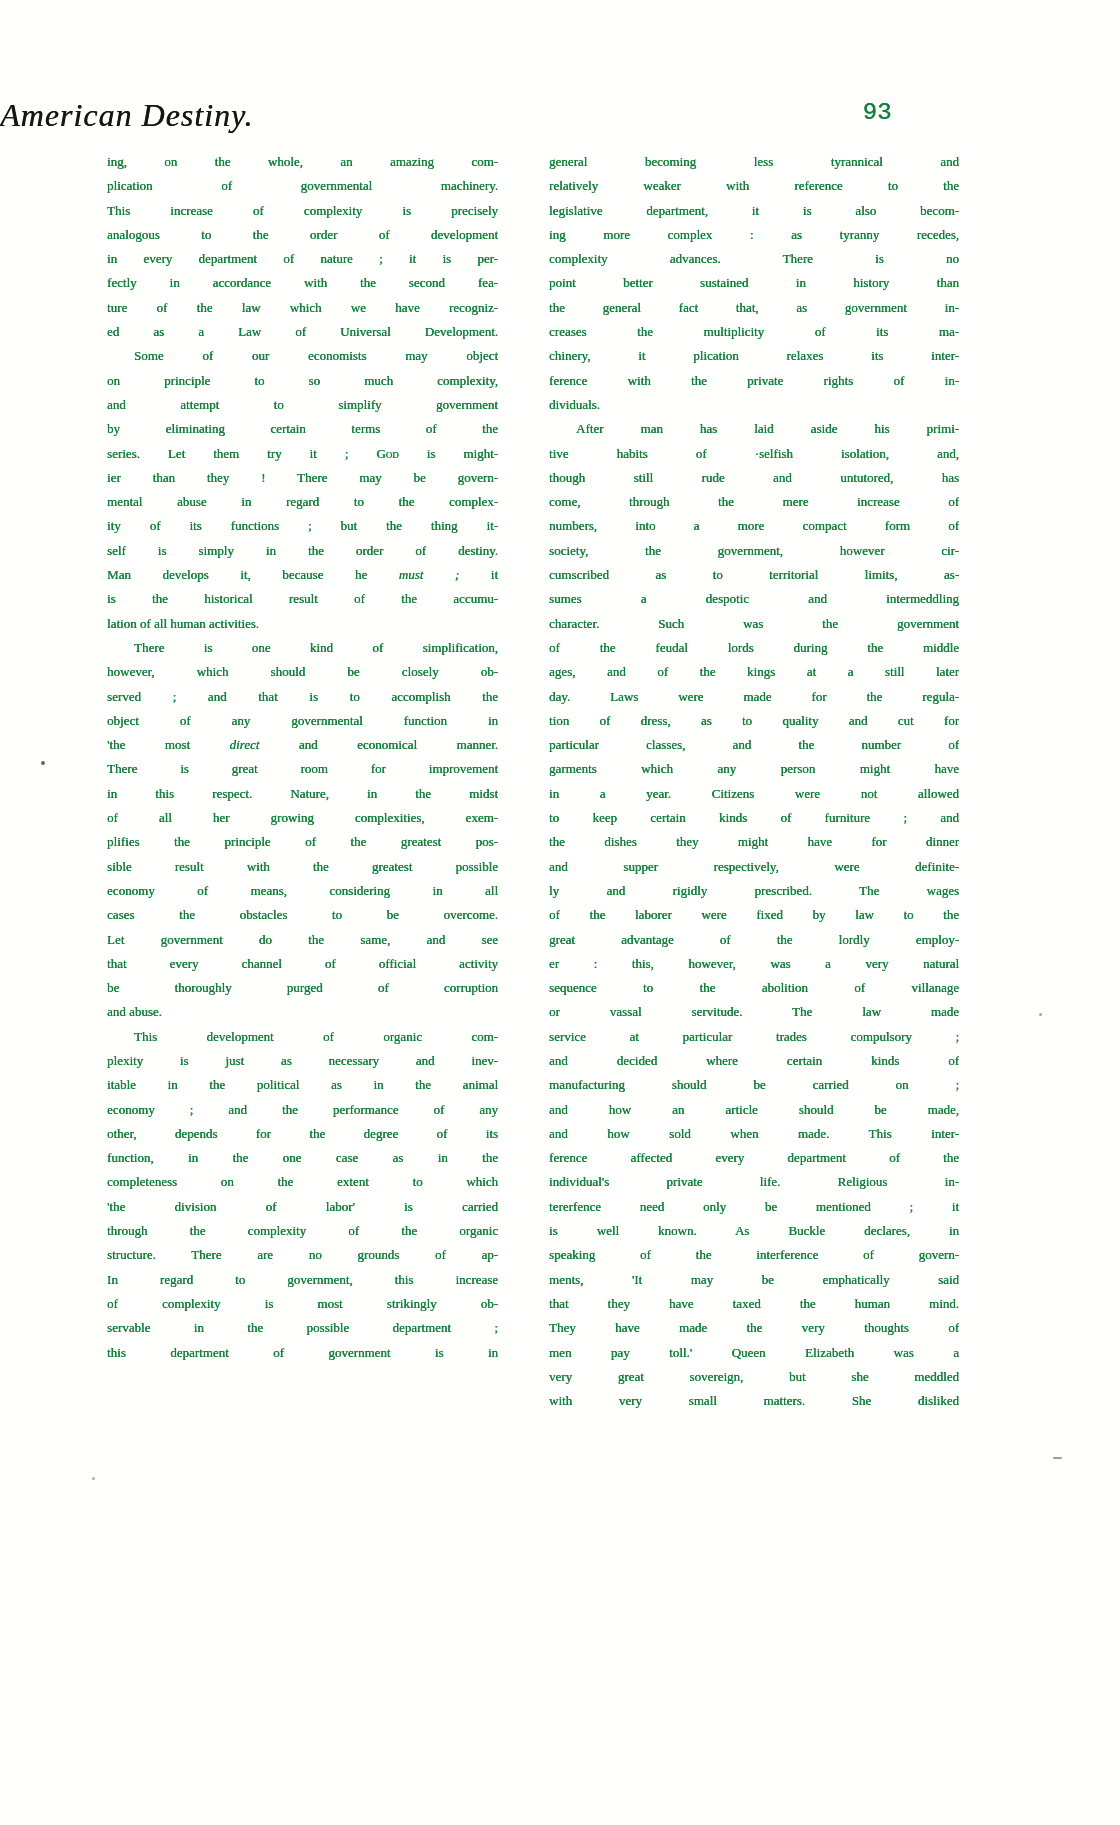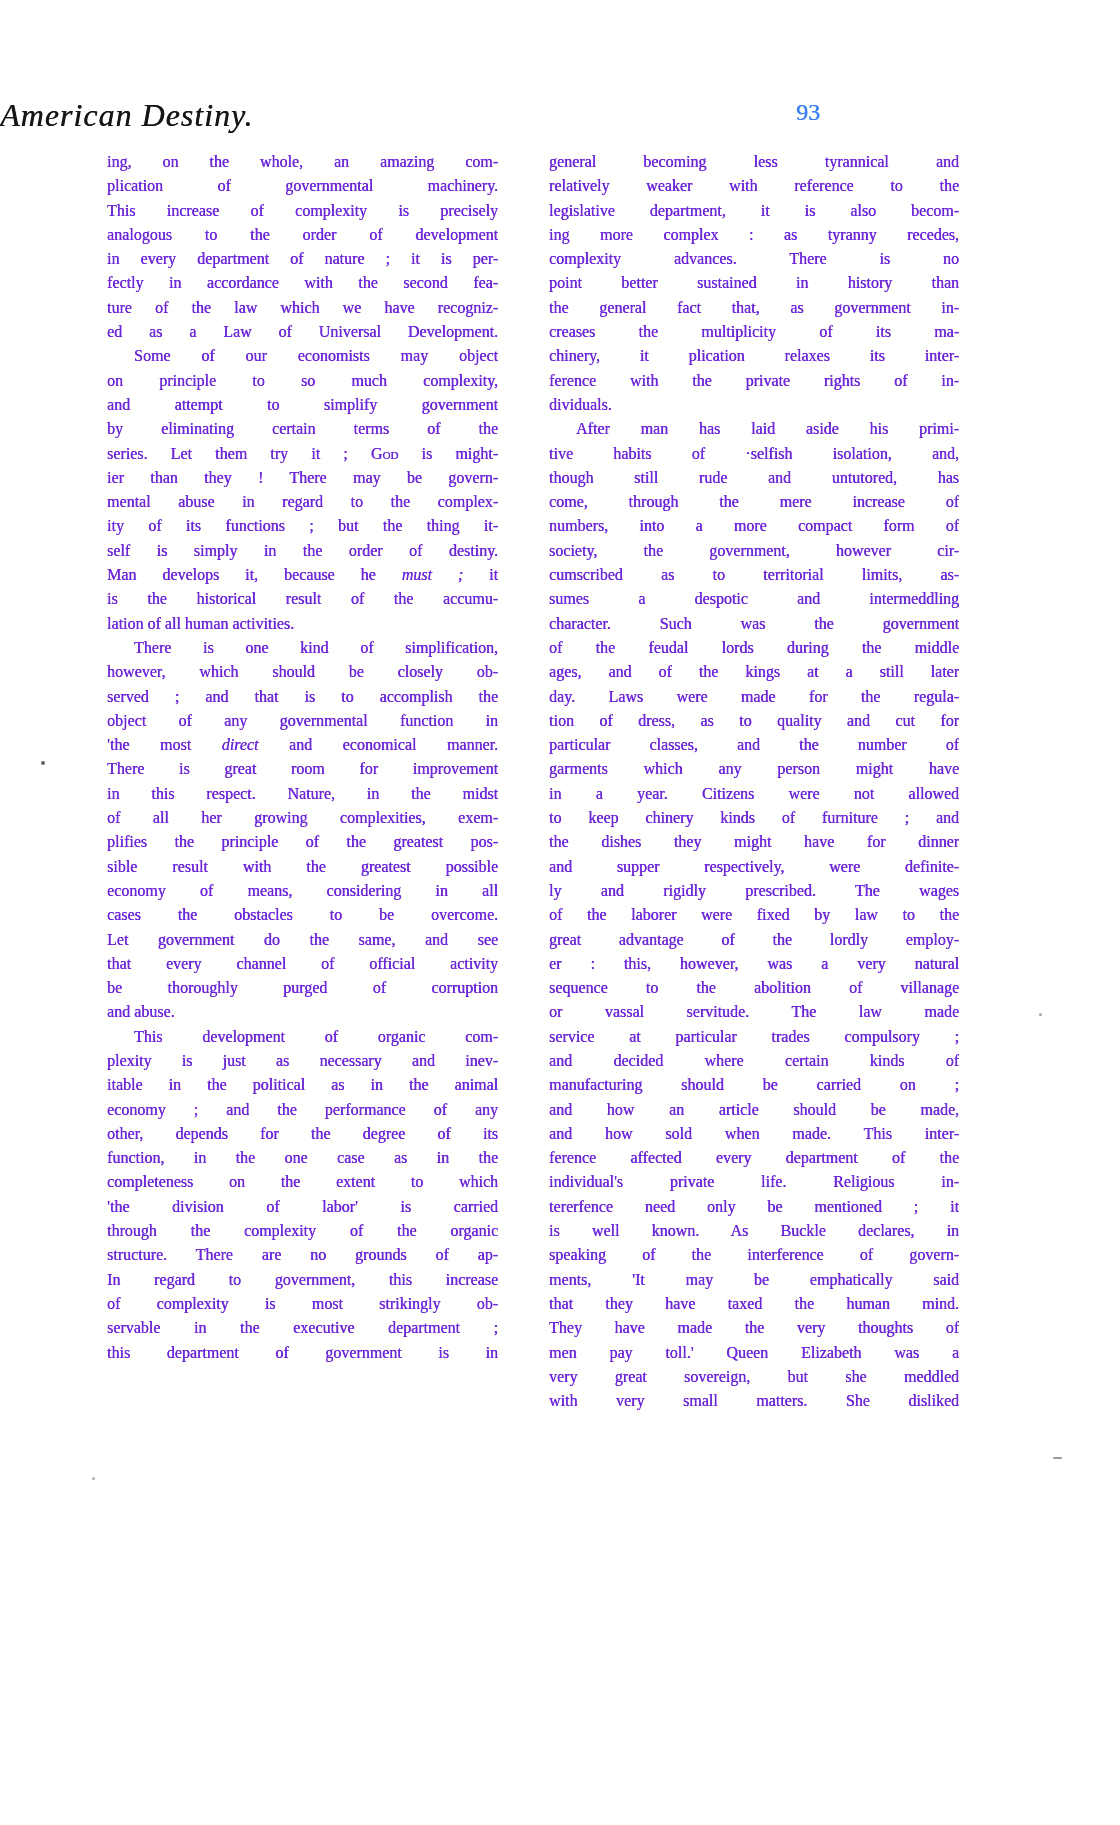--- a/index.html
+++ b/index.html
@@ -17,30 +17,31 @@
     position:absolute;top:97px;left:0;width:1064px;
     text-align:left;
     font-style:italic;
     font-size:32px;
     letter-spacing:1px;
     color:#161616;
     text-shadow:0.4px 0 0 currentColor;
   }
   .page-number{
     position:absolute;top:99px;left:796px;width:162px;
-    text-align:left;
+    text-align:center;
     font-size:24px;
-    color:#3b82f6;
+    color:#15803d;
     text-shadow:0.4px 0 0 currentColor;
+    font-family:Liberation Mono, monospace;
   }
   
   .col{
     position:absolute;top:150px;
-    font-size:16px;
-    color:#6d28d9;
+    font-size:13px;
+    color:#15803d;
     text-shadow:0.35px 0 0 currentColor;
   }
   .col-left{left:107px;width:391px;}
   .col-right{left:549px;width:410px;}
   .line{
     height:24.31px;
     line-height:24.31px;
     text-align:justify;
     text-align-last:justify;
     white-space:normal;
@@ -108,21 +109,21 @@
       <div class="line">itable in the political as in the animal</div>
       <div class="line">economy ; and the performance of any</div>
       <div class="line">other, depends for the degree of its</div>
       <div class="line">function, in the one case as in the</div>
       <div class="line">completeness on the extent to which</div>
       <div class="line">'the division of labor' is carried</div>
       <div class="line">through the complexity of the organic</div>
       <div class="line">structure.  There are no grounds of ap-</div>
       <div class="line">In regard to government, this increase</div>
       <div class="line">of complexity is most strikingly ob-</div>
-      <div class="line">servable in the executive department ;</div>
+      <div class="line">servable in the possible department ;</div>
       <div class="line">this department of government is in</div>
     </div>
 
   <div class="col col-right" id="col-right">
       <div class="line">general becoming less tyrannical and</div>
       <div class="line">relatively weaker with reference to the</div>
       <div class="line">legislative department, it is also becom-</div>
       <div class="line">ing more complex : as tyranny recedes,</div>
       <div class="line">complexity advances.  There is no</div>
       <div class="line">point better sustained in history than</div>
@@ -140,21 +141,21 @@
       <div class="line">cumscribed as to territorial limits, as-</div>
       <div class="line">sumes a despotic and intermeddling</div>
       <div class="line">character.  Such was the government</div>
       <div class="line">of the feudal lords during the middle</div>
       <div class="line">ages, and of the kings at a still later</div>
       <div class="line">day.  Laws were made for the regula-</div>
       <div class="line">tion of dress, as to quality and cut for</div>
       <div class="line">particular classes, and the number of</div>
       <div class="line">garments which any person might have</div>
       <div class="line">in a year.  Citizens were not allowed</div>
-      <div class="line">to keep chinery kinds of furniture ; and</div>
+      <div class="line">to keep certain kinds of furniture ; and</div>
       <div class="line">the dishes they might have for dinner</div>
       <div class="line">and supper respectively, were definite-</div>
       <div class="line">ly and rigidly prescribed.  The wages</div>
       <div class="line">of the laborer were fixed by law to the</div>
       <div class="line">great advantage of the lordly employ-</div>
       <div class="line">er : this, however, was a very natural</div>
       <div class="line">sequence to the abolition of villanage</div>
       <div class="line">or vassal servitude.  The law made</div>
       <div class="line">service at particular trades compulsory ;</div>
       <div class="line">and decided where certain kinds of</div>

